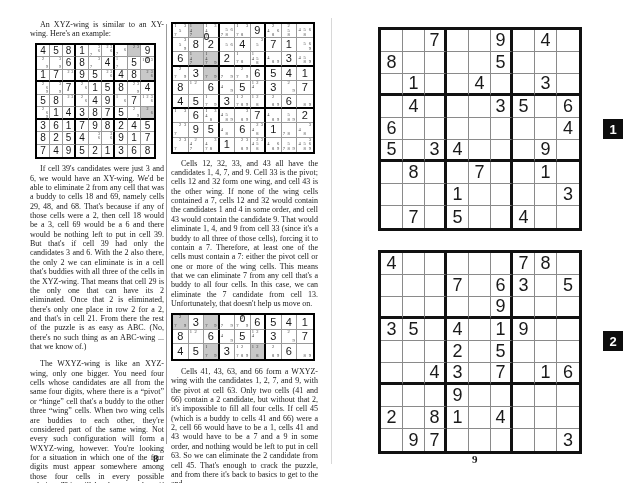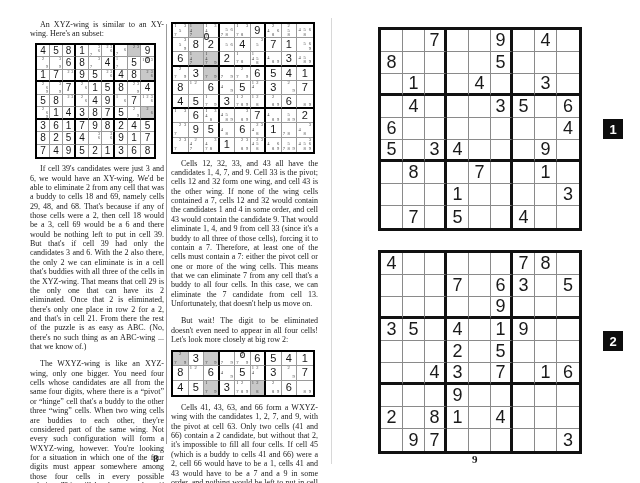--- a/index.html
+++ b/index.html
@@ -69,21 +69,21 @@
   .pageno{position:absolute;font-weight:bold;font-size:11px;font-family:"Liberation Serif", serif;}
   #pageno8{left:153px;top:452px;}
   #pageno9{left:472px;top:453px;}
 </style>
 </head>
 <body>
 
 <div id="spread">
 
   <div id="col1" class="col">
-    <p class="para">An XYZ-wing is similar to an XY-wing. Here's an subset:</p>
+    <p class="para">An XYZ-wing is similar to an XY-wing. Here's an example:</p>
     <div id="grid1" class="sgrid g-small">
         <div class="cell big">4</div>
         <div class="cell big">5</div>
         <div class="cell br big">8</div>
         <div class="cell big">1</div>
         <div class="cell">
           <div class="cands">
             <span style="grid-area: 1 / 3;">3</span>
             <span style="grid-area: 2 / 3;">6</span>
             <span style="grid-area: 3 / 1;">7</span>
@@ -691,21 +691,20 @@
             <span style="grid-area: 1 / 3;">3</span>
             <span style="grid-area: 2 / 1;">4</span>
             <span style="grid-area: 2 / 2;">5</span>
             <span style="grid-area: 2 / 3;">6</span>
             <span style="grid-area: 3 / 2;">8</span>
             <span style="grid-area: 3 / 3;">9</span>
           </div>
         </div>
       </div>
     <p class="para">Cells 12, 32, 33, and 43 all have the candidates 1, 4, 7, and 9. Cell 33 is the pivot; cells 12 and 32 form one wing, and cell 43 is the other wing. If none of the wing cells contained a 7, cells 12 and 32 would contain the candidates 1 and 4 in some order, and cell 43 would contain the candidate 9. That would eliminate 1, 4, and 9 from cell 33 (since it's a buddy to all three of those cells), forcing it to contain a 7. Therefore, at least one of the cells must contain a 7: either the pivot cell or one or more of the wing cells. This means that we can eliminate 7 from any cell that's a buddy to all four cells. In this case, we can eliminate the 7 candidate from cell 13. Unfortunately, that doesn't help us move on.</p>
-    <p class="para">But wait! The digit to be eliminated doesn't even need to appear in all four cells! Let's look more closely at big row 2:</p>
     <div id="fragment" class="sgrid g-small">
         <div class="cell shaded">
           <div class="cands">
             <span style="grid-area: 1 / 2;">2</span>
             <span style="grid-area: 3 / 1;">7</span>
             <span style="grid-area: 3 / 3;">9</span>
           </div>
         </div>
         <div class="cell big">3</div>
         <div class="cell br shaded">

